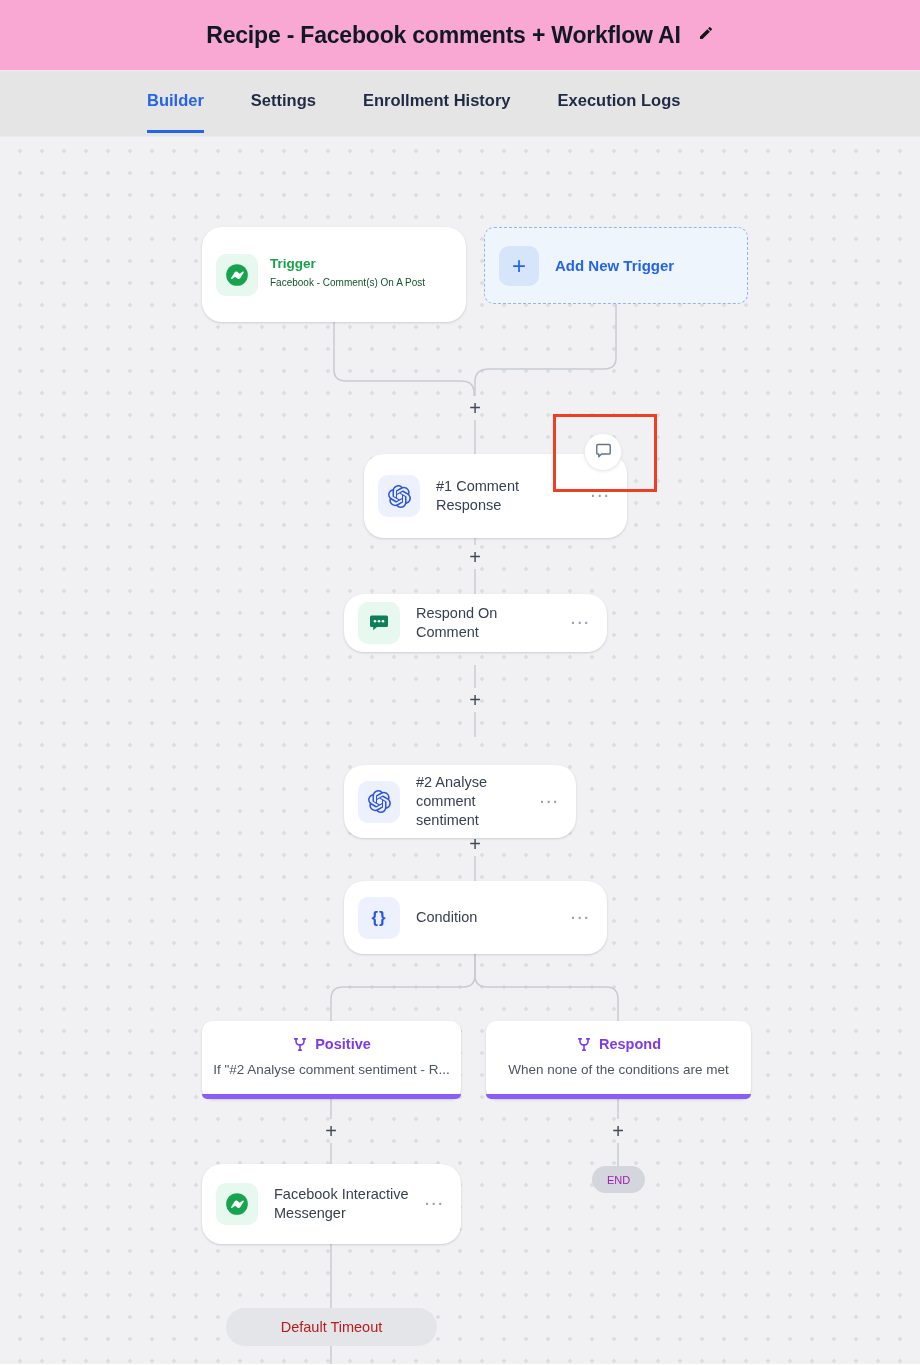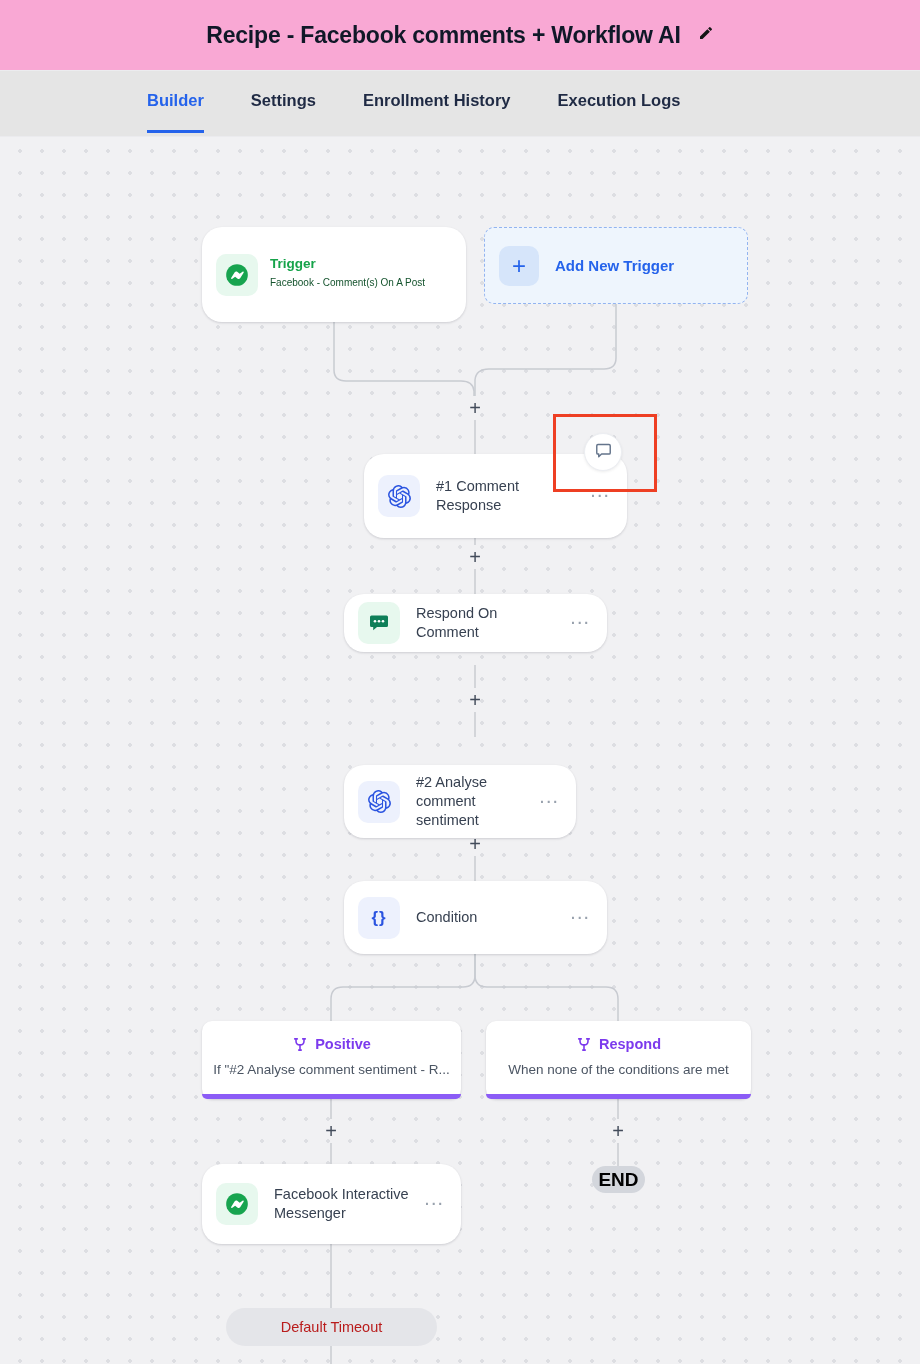--- a/index.html
+++ b/index.html
@@ -64,21 +64,21 @@
   .branch-bar { position:absolute; left:0; right:0; bottom:0; height:5px;
                 background:#8b5cf6; border-radius:0 0 10px 10px; }
   .branch-head { display:flex; gap:7px; font-size:14.5px;
                  font-weight:700; color:#7c3aed; }
   .branch-sub { font-size:13.5px; color:#4b5563; white-space:nowrap; max-width:95%;
                 overflow:hidden; }
 
   
   .end-pill { position:absolute; background:#d3d6dc; border-radius:14px;
               display:flex; align-items:center; justify-content:center;
-              font-size:19px; font-weight:700; color:#000000; }
+              font-size:11px; font-weight:400; color:#a21caf; }
   .timeout-pill { position:absolute; background:#e4e5e9; border-radius:19px;
                   display:flex; align-items:center; justify-content:center;
                   font-size:14.5px; font-weight:500; color:#b91c1c; cursor:pointer; }
 
   
   .comment-badge { position:absolute; width:38px; height:38px; border-radius:50%;
                    background:#fff; border:1px solid #eceef2;
                    box-shadow:0 1px 3px rgba(0,0,0,.08);
                    display:flex; align-items:center; justify-content:center; cursor:pointer; }
   .highlight-rect { position:absolute; border:3px solid #ee3f23; }

